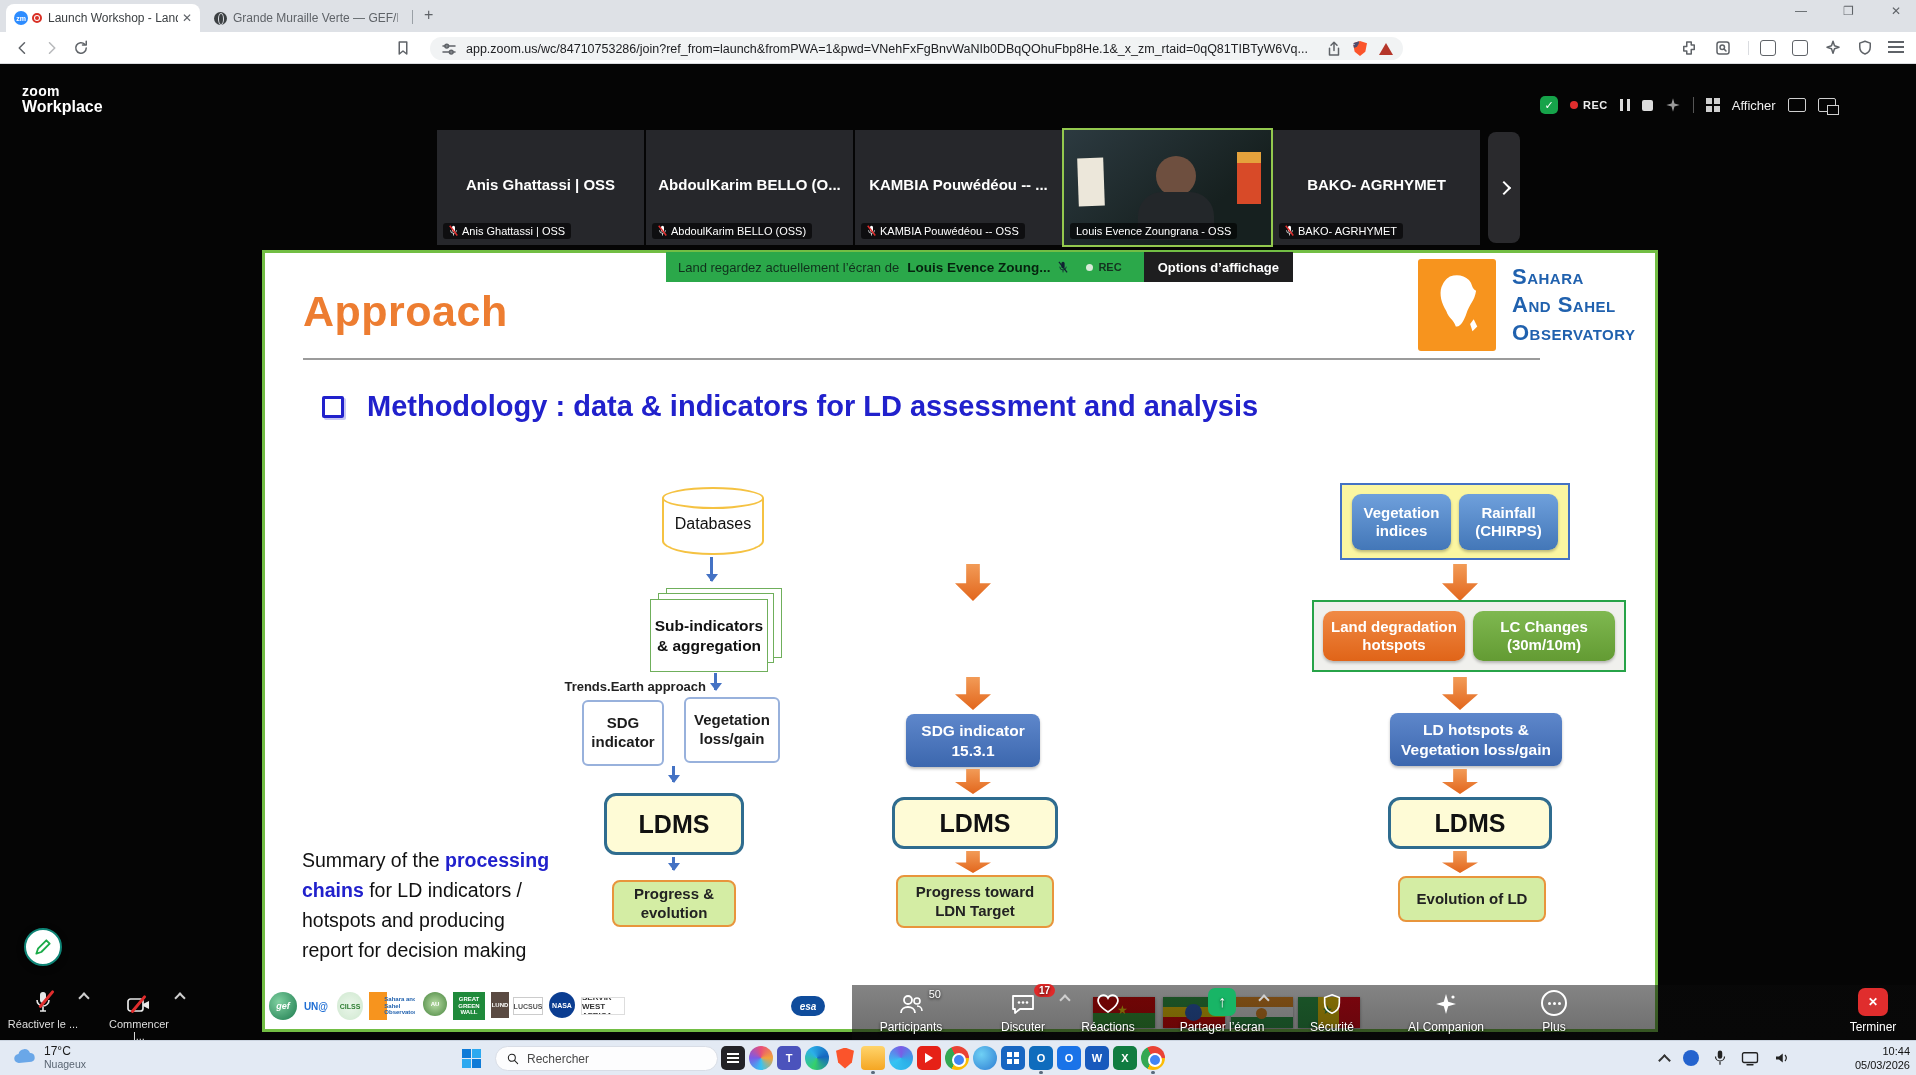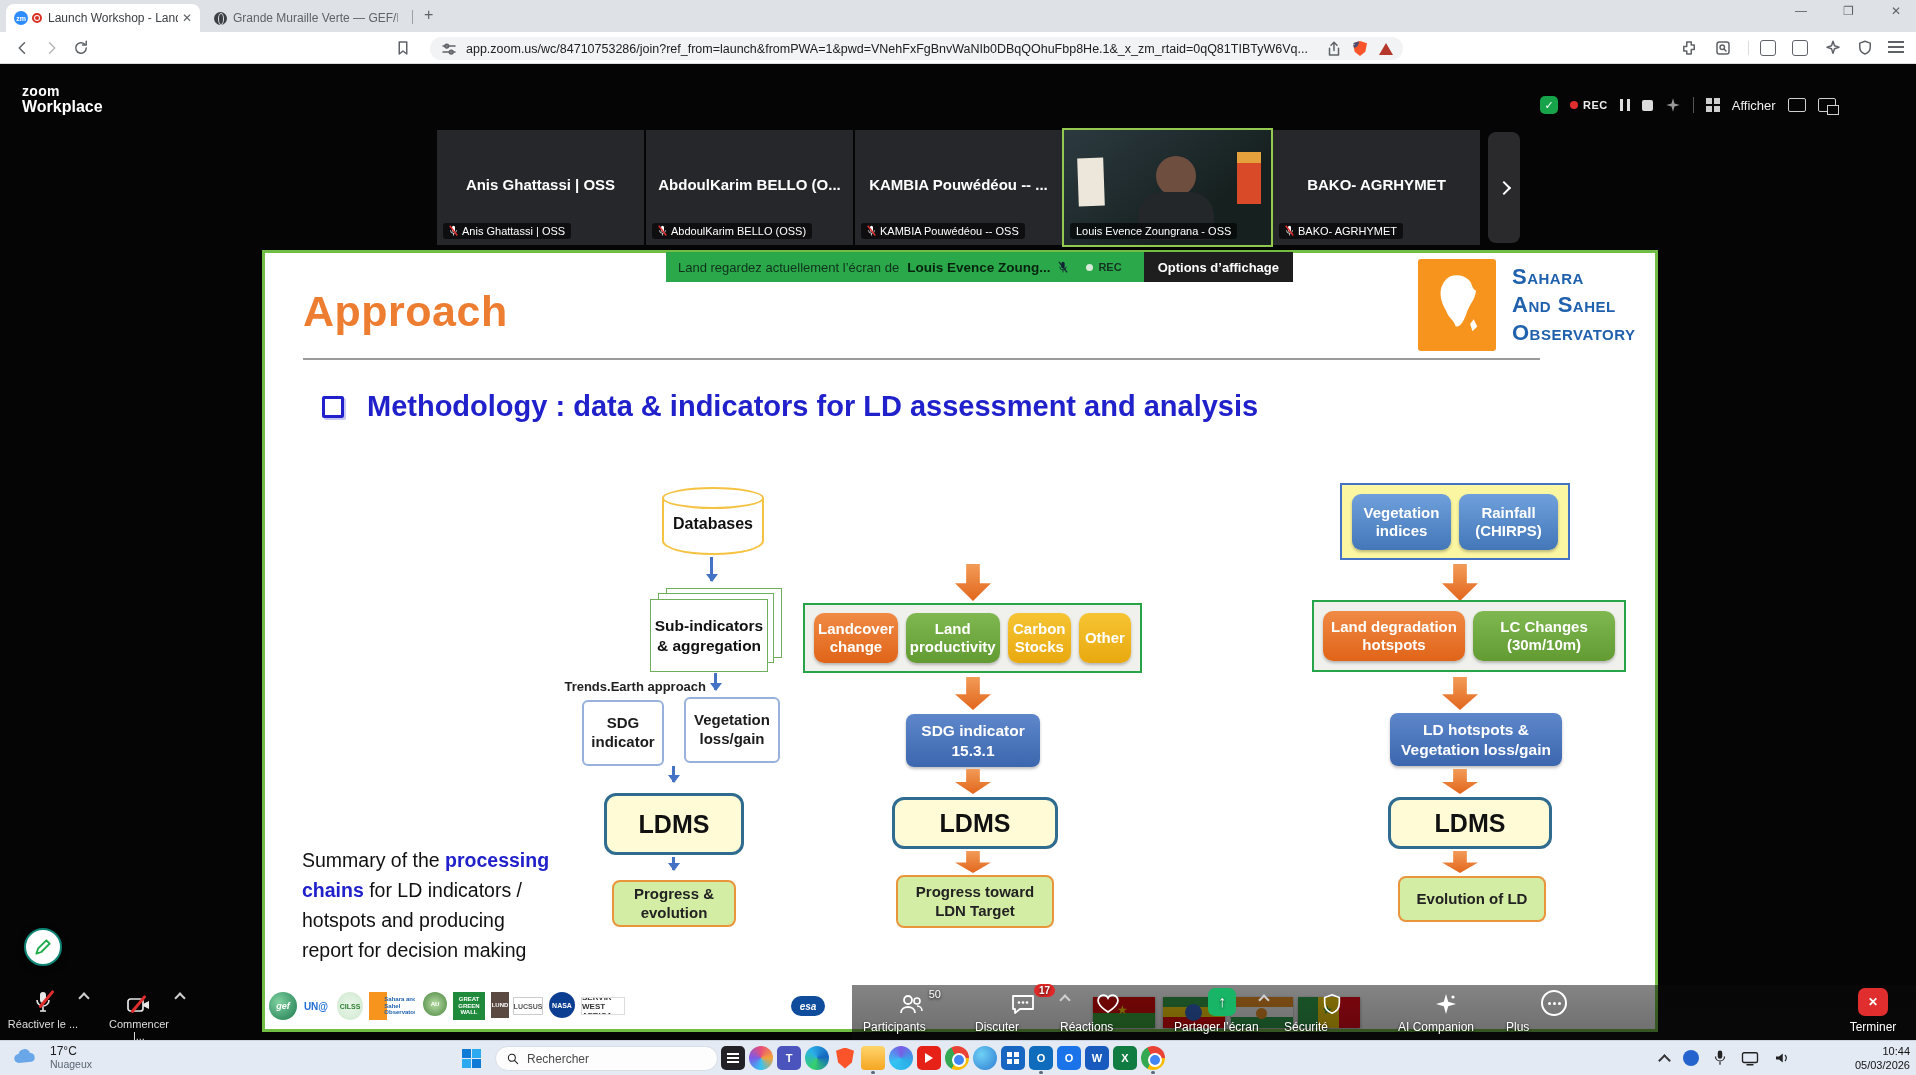--- a/index.html
+++ b/index.html
@@ -78,21 +78,21 @@
 #s-bullet{position:absolute;left:57px;top:143px;width:22px;height:22px;border:3.5px solid #2121cc;border-radius:2px;box-shadow:2px 2px 0 rgba(33,33,204,.25)}
 #s-head{position:absolute;left:102px;top:137px;font-size:29px;font-weight:bold;color:#2121cc}
 
 #oss{position:absolute;left:1153px;top:6px;width:500px;height:96px}
 #oss .box{position:absolute;left:0;top:0;width:78px;height:92px;background:#f7941e;border-radius:3px;display:flex;align-items:center;justify-content:center}
 #oss .txt{position:absolute;left:94px;top:4px;font-variant:small-caps;font-weight:bold;color:#2061ae;font-size:22px;line-height:28px;letter-spacing:.5px}
 
 .cyl{position:absolute;left:397px;top:234px;width:102px;height:68px}
 .cyl .body{position:absolute;left:0;right:0;top:11px;bottom:0;background:#fff;border:2px solid #f5c242;border-top:none;border-radius:0 0 50px 50px/0 0 14px 14px}
 .cyl .top{position:absolute;left:0;right:0;top:0;height:22px;background:#fff;border:2px solid #f5c242;border-radius:50%}
-.cyl .lbl{position:absolute;left:0;right:0;top:28px;text-align:center;font-size:16px;font-weight:bold;color:#111}
+.cyl .lbl{position:absolute;left:0;right:0;top:28px;text-align:center;font-size:16px;font-weight:normal;color:#111}
 .pages{position:absolute;left:385px;top:335px;width:132px;height:84px}
 .sheet{position:absolute;background:#fff;border:1.5px solid #6faf5b}
 .sheet.s1{left:16px;top:0;width:116px;height:70px}
 .sheet.s2{left:8px;top:5px;width:116px;height:70px}
 .sheet.s3{left:0;top:11px;width:118px;height:73px;display:flex;align-items:center;justify-content:center;text-align:center;font-size:15.5px;font-weight:bold;line-height:1.25;color:#111}
 #trends{position:absolute;left:275px;top:426px;width:166px;text-align:right;font-size:13px;font-weight:bold;color:#222}
 .varrow{position:absolute;width:3px;background:#4472c4}
 .varrow::after{content:'';position:absolute;left:-4.5px;bottom:-7px;border:6px solid transparent;border-top:8px solid #4472c4}
 .obox{position:absolute;background:#fff;border:2px solid #98b1dc;border-radius:6px;display:flex;align-items:center;justify-content:center;text-align:center;font-size:15px;font-weight:bold;color:#1c1c1c;line-height:1.25;padding:2px}
 .ldms{position:absolute;background:#fefbd6;border:3px solid #2f6c8f;border-radius:12px;display:flex;align-items:center;justify-content:center;font-size:25px;font-weight:bold;color:#111}
@@ -133,38 +133,38 @@
 .flag.burkina-faso{left:0;background:linear-gradient(#de0000 50%,#35a535 50%)}
 .flag.burkina-faso::after{content:'★';position:absolute;left:24px;top:6px;color:#ffd700;font-size:12px}
 .flag.ethiopia{left:70px;background:linear-gradient(#2f9e41 33%,#ffd400 33% 66%,#e00 66%)}
 .flag.ethiopia::after{content:'';position:absolute;left:22px;top:7px;width:17px;height:17px;border-radius:50%;background:#2b62c9}
 .flag.niger{left:138px;background:linear-gradient(#f0901e 33%,#fff 33% 66%,#2aa146 66%)}
 .flag.niger::after{content:'';position:absolute;left:25px;top:11px;width:11px;height:11px;border-radius:50%;background:#f0901e}
 .flag.senegal{left:205px;background:linear-gradient(90deg,#2aa146 33%,#ffd400 33% 66%,#e01 66%)}
 .flag.senegal::after{content:'★';position:absolute;left:24px;top:6px;color:#2aa146;font-size:12px}
 
 #tb-shade{position:absolute;left:852px;top:921px;width:1064px;height:55px;background:linear-gradient(rgba(10,10,10,.5),rgba(10,10,10,.6))}
-.zbtn{position:absolute;top:924px;width:96px;color:#fff;font-size:12px;text-shadow:0 1px 3px rgba(0,0,0,.9)}
+.zbtn{position:absolute;top:924px;width:96px;text-align:center;color:#fff;font-size:12px;text-shadow:0 1px 3px rgba(0,0,0,.9)}
 .zbtn .ic{height:28px;display:flex;align-items:flex-end;justify-content:center;margin-bottom:4px;position:relative}
 .zbadge{position:absolute;top:-4px;right:16px;background:#e02828;color:#fff;font-size:10px;font-weight:bold;border-radius:8px;padding:1px 5px}
 .zcount{position:absolute;top:0;right:18px;color:#fff;font-size:11px}
 .upchev{position:absolute;right:2px;top:8px;width:8px;height:8px;border-left:2px solid #cfcfcf;border-top:2px solid #cfcfcf;transform:rotate(45deg)}
 .sharesq{width:28px;height:28px;border-radius:7px;background:#18b566;display:flex;align-items:center;justify-content:center;color:#fff;font-size:16px;font-weight:bold}
 .plusdots{width:26px;height:26px;border:2px solid #fff;border-radius:50%;display:flex;align-items:center;justify-content:center;gap:2px}
 .plusdots i{width:3px;height:3px;border-radius:50%;background:#fff}
 #corner-ctl{position:absolute;left:6px;top:924px;display:flex;gap:22px;color:#dfdfdf;font-size:11px}
 .cbtn{position:relative;text-align:center;width:74px}
 .cbtn .ic{height:26px;display:flex;align-items:flex-end;justify-content:center;margin-bottom:4px}
 #leave{position:absolute;left:1838px;top:924px;width:70px;text-align:center;color:#fff;font-size:12px}
 #leave .sq{width:30px;height:28px;margin:0 auto 4px;background:#e02d2d;border-radius:7px;color:#fff;font-weight:bold;display:flex;align-items:center;justify-content:center}
 #pencil{position:absolute;left:24px;top:864px;width:38px;height:38px;border-radius:50%;background:#fff;border:2px solid #0e8476;box-shadow:0 2px 6px rgba(0,0,0,.5);display:flex;align-items:center;justify-content:center}
 .slashred{position:absolute;width:2.5px;height:22px;background:#e02d2d;transform:rotate(40deg);left:11px;top:-2px;border-radius:2px}
 
 #taskbar{position:absolute;left:0;top:1040px;width:1916px;height:35px;background:#e3eaf4;border-top:1px solid #cbd4e0}
-#weather{position:absolute;left:12px;top:3px;display:flex;align-items:center;gap:12px}
+#weather{position:absolute;left:12px;top:3px;display:flex;align-items:center;gap:6px}
 #weather .t1{font-size:12px;color:#1b1b1b}
 #weather .t2{font-size:10.5px;color:#5a6572}
 #start{position:absolute;left:462px;top:8px;width:19px;height:19px;background:
  linear-gradient(#0f7bd7,#0f7bd7) 0 0/9px 9px no-repeat,
  linear-gradient(#2da9f0,#2da9f0) 10px 0/9px 9px no-repeat,
  linear-gradient(#2da9f0,#2da9f0) 0 10px/9px 9px no-repeat,
  linear-gradient(#0f7bd7,#0f7bd7) 10px 10px/9px 9px no-repeat}
 #searchpill{position:absolute;left:495px;top:5px;width:223px;height:25px;background:#fdfdfe;border:1px solid #d8dde6;border-radius:13px;display:flex;align-items:center;padding:0 10px;gap:7px;font-size:12px;color:#4a4a4a}
 #ticons{position:absolute;left:721px;top:5px;display:flex;gap:4px}
 .tic{position:relative;width:24px;height:24px;border-radius:5px;display:flex;align-items:center;justify-content:center;color:#fff;font-size:11px;font-weight:bold}
@@ -411,27 +411,20 @@
         <div class="varrow" style="left:407px;top:513px;height:16px"></div>
         <div class="ldms" style="left:339px;top:540px;width:140px;height:62px">LDMS</div>
         <div class="varrow" style="left:407px;top:604px;height:13px"></div>
         <div class="gout" style="left:347px;top:627px;width:124px;height:47px">Progress &amp; evolution</div>
 
         <div id="summary">
           <span>Summary of the </span><span class="em">processing chains</span><span> for LD indicators / hotspots and producing report for decision making</span>
         </div>
 
         <div class="barrow" style="left:690px;top:311px;height:37px"></div>
-        <div id="mid-ind" class="grp gray" style="left:538px;top:350px;width:339px;height:70px">
-
-        <div class="ibox orange">Landcover change</div>
-            <div class="ibox green">Land productivity</div>
-            <div class="ibox amber">Carbon Stocks</div>
-            <div class="ibox amber">Other</div>
-          </div>
         <div class="barrow" style="left:690px;top:424px;height:33px"></div>
         <div class="bres" style="left:641px;top:461px;width:134px;height:53px">SDG indicator 15.3.1</div>
         <div class="barrow" style="left:690px;top:516px;height:25px"></div>
         <div class="ldms" style="left:627px;top:544px;width:166px;height:52px">LDMS</div>
         <div class="barrow" style="left:690px;top:598px;height:22px"></div>
         <div class="gout" style="left:631px;top:622px;width:158px;height:53px">Progress toward LDN Target</div>
 
         <div id="right-src" class="grp yellow" style="left:1075px;top:230px;width:230px;height:77px">
 
         <div class="sbox">Vegetation indices</div>

